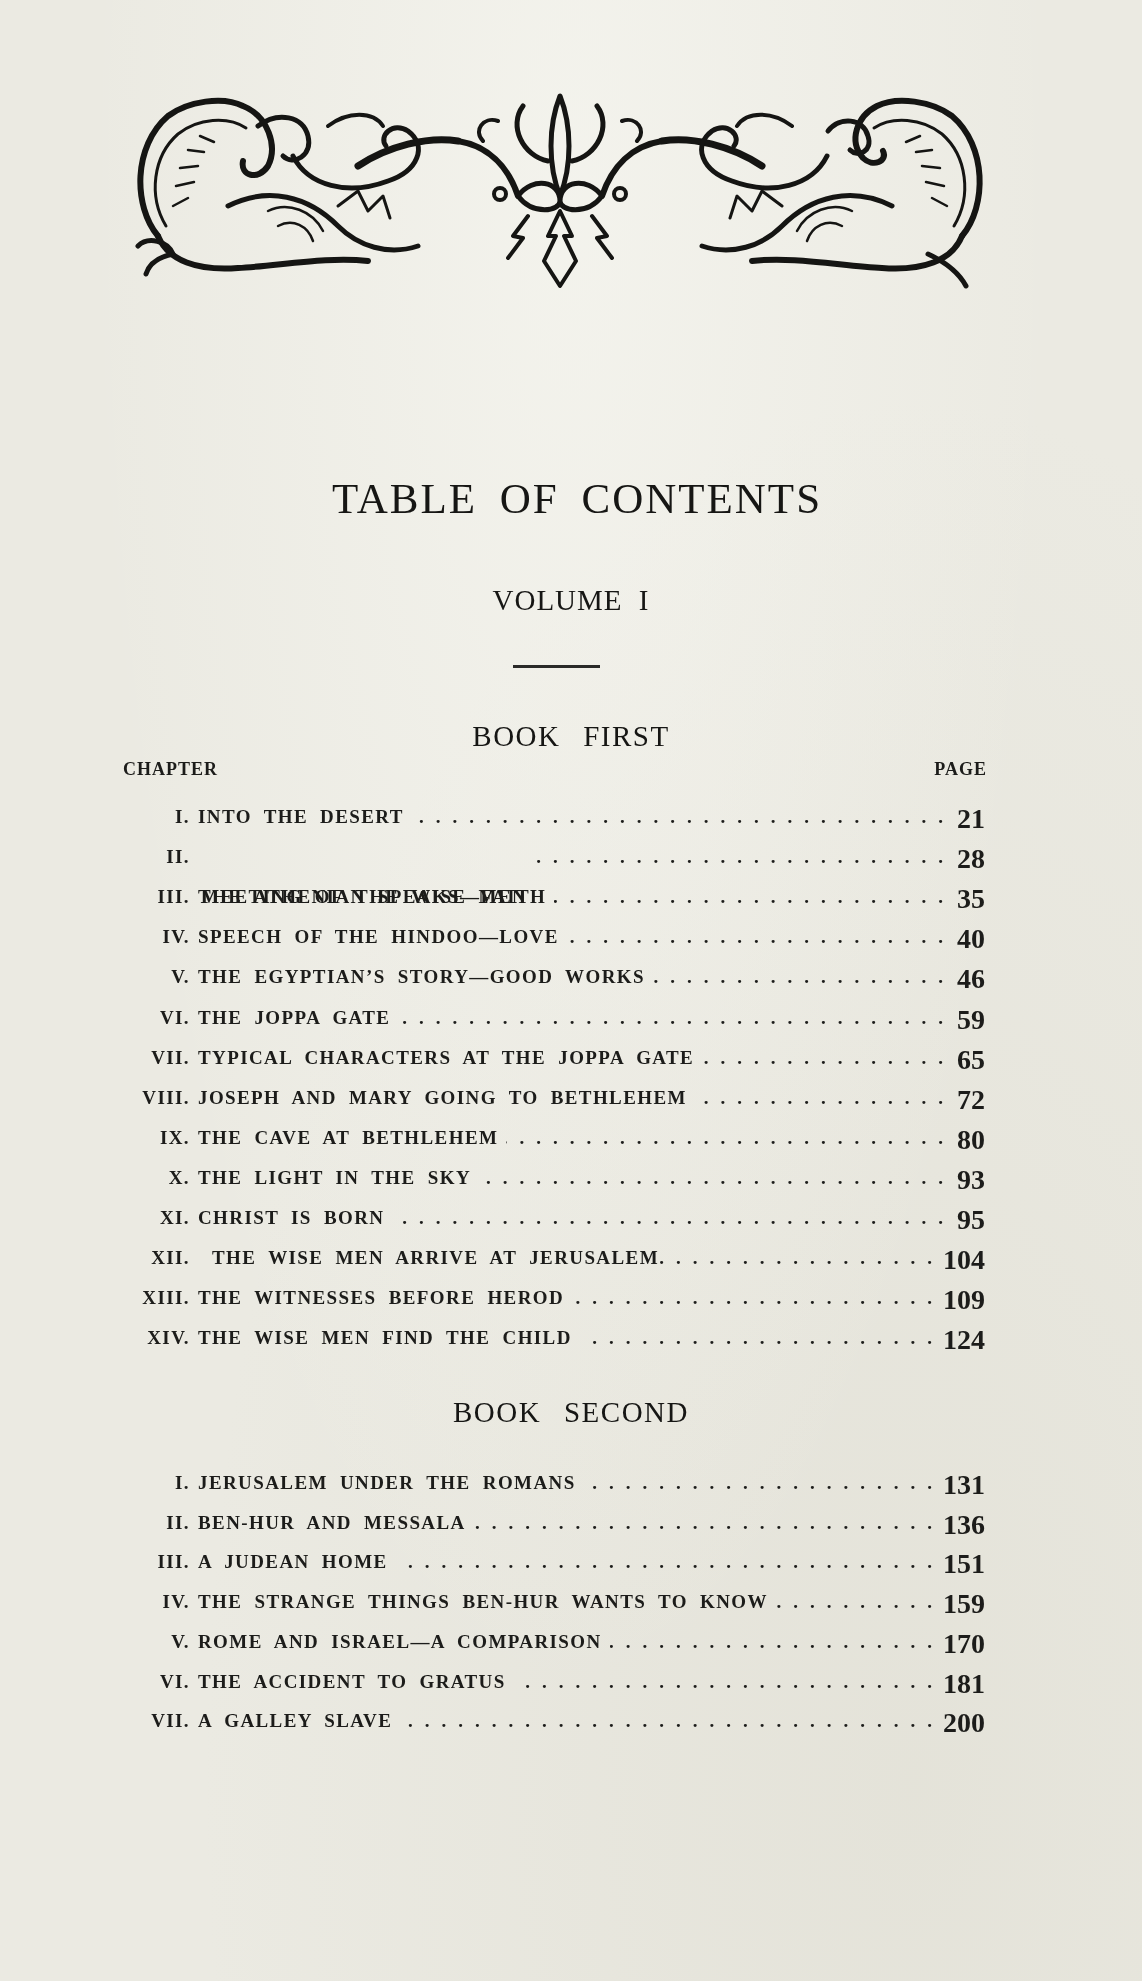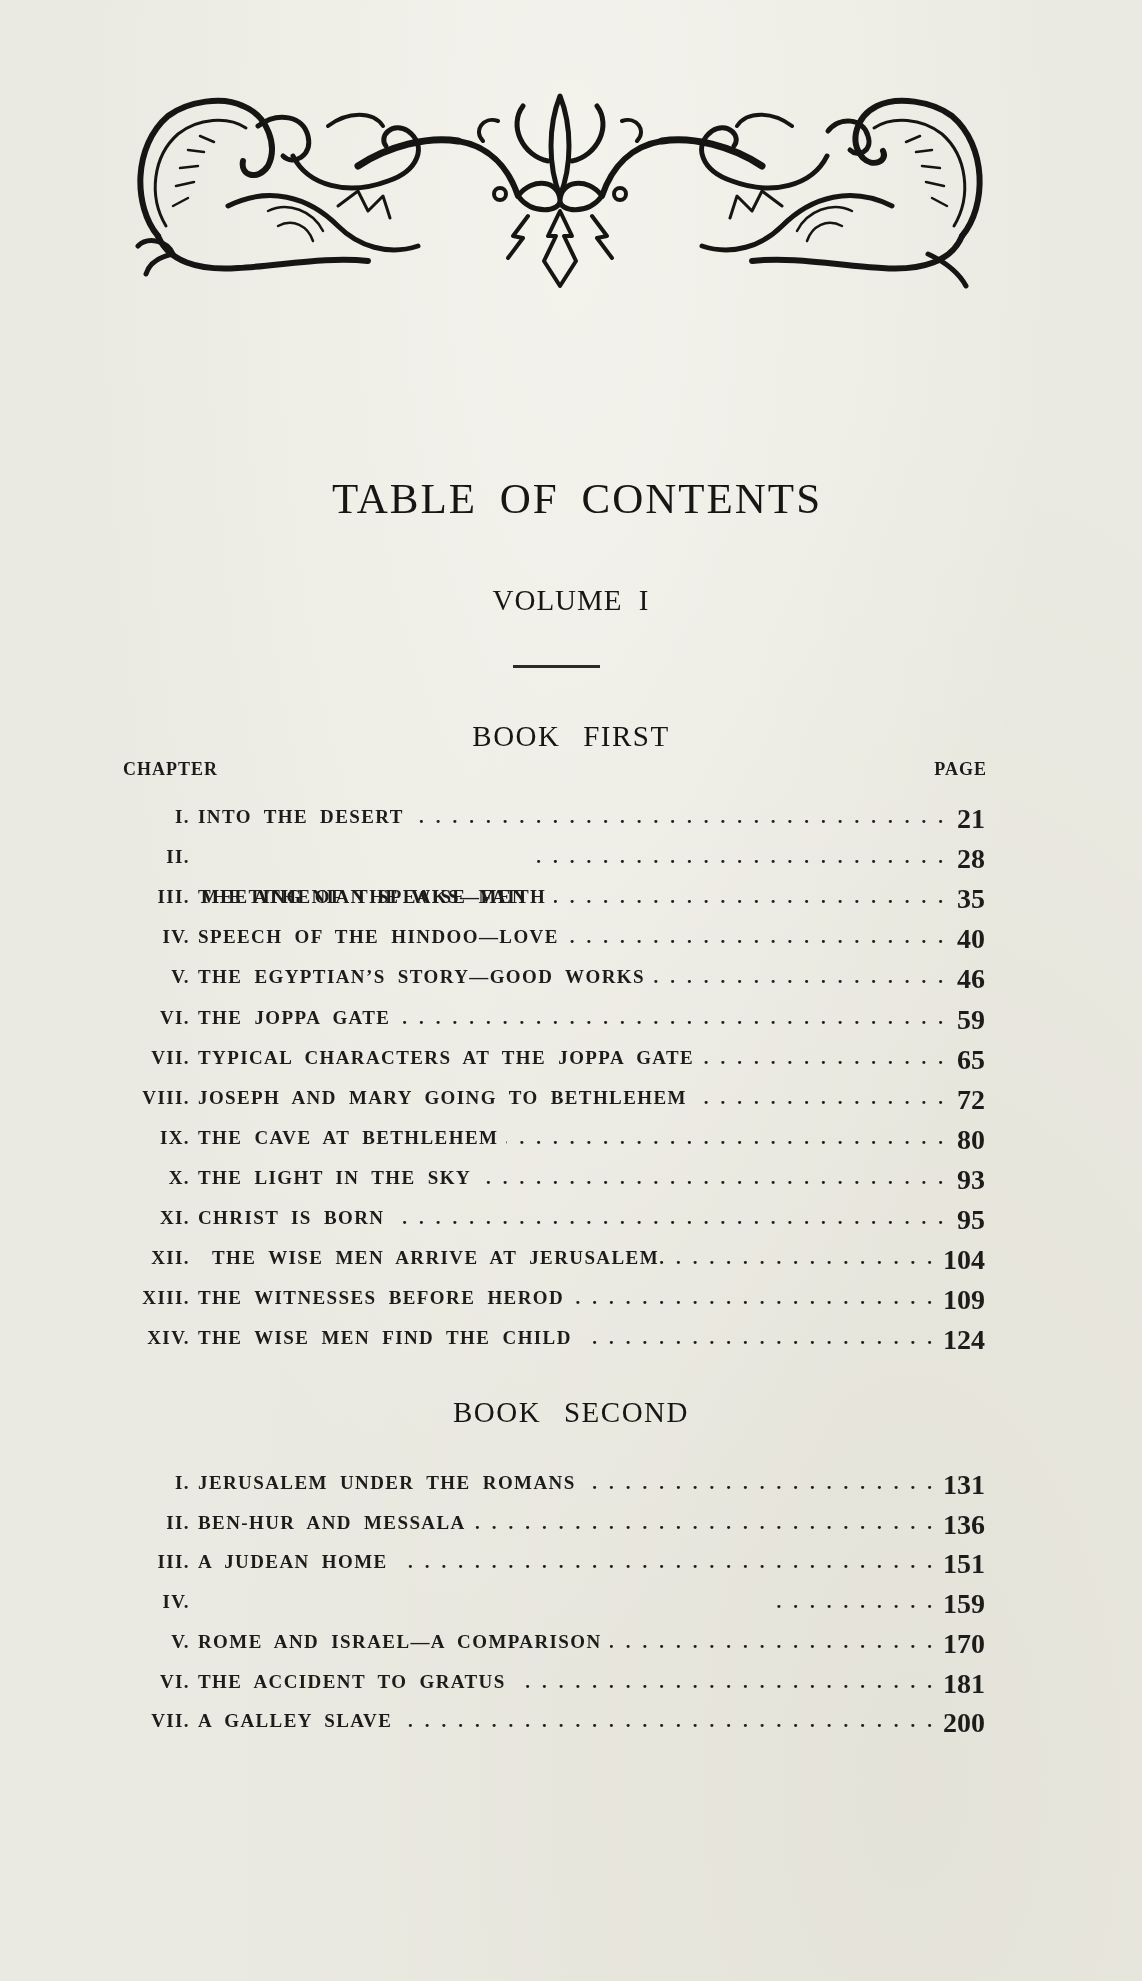--- a/index.html
+++ b/index.html
@@ -200,20 +200,21 @@
       <span class="page">136</span>
     </div>
     <div class="row" style="top: 1551.4px;">
       <span class="num" style="right: 952px;">III.</span>
       <span class="label" style="left: 198px;">A JUDEAN HOME</span>
       <span class="leader" style="left: 395.609px; width: 548.391px; text-align: right; direction: rtl;">............................................................</span>
       <span class="page">151</span>
     </div>
     <div class="row" style="top: 1591.1px;">
       <span class="num" style="right: 952px;">IV.</span>
+      <span class="label" style="left: 198px;">THE STRANGE THINGS BEN-HUR WANTS TO KNOW</span>
       <span class="leader" style="left: 775.953px; width: 168.047px; text-align: right; direction: rtl;">............................................................</span>
       <span class="page">159</span>
     </div>
     <div class="row" style="top: 1630.8px;">
       <span class="num" style="right: 952px;">V.</span>
       <span class="label" style="left: 198px;">ROME AND ISRAEL—A COMPARISON</span>
       <span class="leader" style="left: 609.641px; width: 334.359px; text-align: right; direction: rtl;">............................................................</span>
       <span class="page">170</span>
     </div>
     <div class="row" style="top: 1670.5px;">

